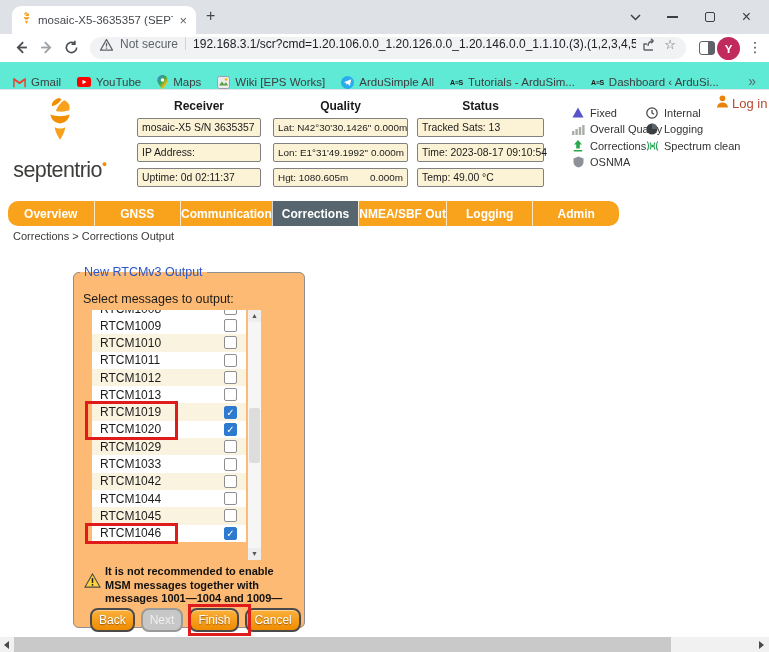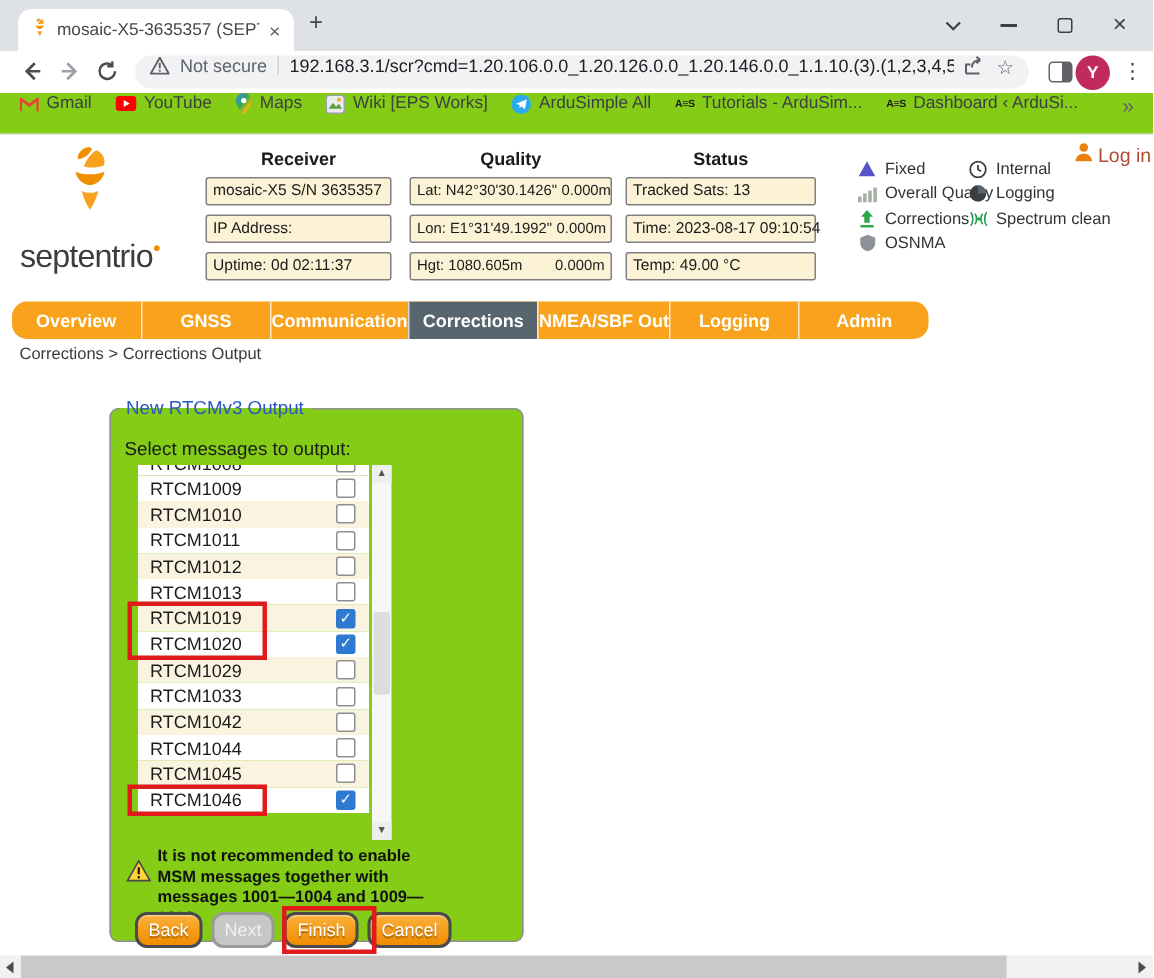--- a/index.html
+++ b/index.html
@@ -26,21 +26,21 @@
   .omnibox{position:absolute;left:90px;top:3px;width:596px;height:22px;background:#f0f2f4;border-radius:11px;display:flex;align-items:flex-start;padding:0 10px;gap:7px}
   .sec-label{font-size:12px;color:#5f6368;white-space:nowrap}
   .om-div{width:1px;height:13px;background:#cfd3d8}
   .url{flex:1;font-size:12px;color:#202124;white-space:nowrap;overflow:hidden}
   .star{font-size:13px;color:#5f6368}
   .sidepanel{position:absolute;left:699px;top:7px;width:16px;height:14px;border:1.6px solid #5f6368;border-radius:3px}
   .sidepanel i{display:block;position:absolute;right:0;top:0;bottom:0;width:6px;background:#5f6368}
   .avatar{position:absolute;left:717px;top:3px;width:23px;height:23px;border-radius:50%;background:#c02a5c;color:#fff;font-size:11.5px;font-weight:bold;display:flex;align-items:center;justify-content:center}
   .menu-dots{position:absolute;left:748px;top:5px;font-size:14px;color:#3c4043}
 
-  .bookmarks{position:absolute;top:62px;left:0;width:100%;height:28px;background:#84cc16;border-bottom:1px solid #e3e5e8;display:flex;align-items:flex-start;padding:0 13px}
+  .bookmarks{position:absolute;top:62px;left:0;width:100%;height:28px;background:#5eead4;border-bottom:1px solid #e3e5e8;display:flex;align-items:flex-end;padding:0 13px}
   #bm-items{display:flex;align-items:center;gap:16px;flex:1}
   .bm{display:flex;align-items:center;gap:5px}
   .bm-ic{display:flex;align-items:center}
   .bm-lb{font-size:11.5px;color:#3c4043;white-space:nowrap}
   .aes-ic{font-size:7px;font-weight:bold;color:#1a1a1a;letter-spacing:-0.3px}
   .bm-overflow{font-size:14px;color:#5f6368}
 
   
   .page{position:absolute;top:91px;left:0;right:0;height:546px;background:#fff}
 
@@ -63,21 +63,21 @@
   .ind-ic{display:flex;align-items:center;width:14px;justify-content:center}
 
   .nav{position:absolute;left:8px;top:110px;width:611px;height:25px;background:#f9a21b;border-radius:10px;overflow:hidden;display:flex}
   .ntab{flex:1;display:flex;align-items:center;justify-content:center;font-size:12px;font-weight:bold;color:#fff;border-left:1px solid rgba(255,255,255,.75);white-space:nowrap}
   .ntab:first-child{border-left:none}
   .ntab.active{background:#57656e}
 
   .breadcrumb{position:absolute;left:13px;top:139px;font-size:11px;color:#3a3a3a}
 
   
-  .dialog{position:absolute;left:73px;top:174px;width:276px;height:363px;border:1px solid #8f8f8f;border-radius:6px;background:#84cc16}
+  .dialog{position:absolute;left:73px;top:174px;width:232px;height:363px;border:1px solid #8f8f8f;border-radius:6px;background:#fdba74}
   .dialog legend{margin-left:6px;padding:0 4px;font-size:12.5px;color:#2a56c6}
   .prompt{position:absolute;left:9px;top:13px;font-size:12.5px;color:#1a1a1a}
   .list{position:absolute;left:18px;top:31px;width:169px;height:250px;display:flex}
   .list-rows{position:relative;width:154px}
   .lrow{display:flex;align-items:center;justify-content:space-between;height:17.3px;padding:0 9px 0 8px;background:#fff}
   .lrow.alt{background:#faf3e0}
   .lrow-clip{height:7px;overflow:hidden;background:#fff}
   .lrow-clip .lrow{margin-top:-10px}
   .llabel{font-size:12px;color:#1b1b1b}
   .cbox{width:13px;height:13px;border:1px solid #8f8f8f;border-radius:2px;background:#fff;font-size:10px;line-height:11px;text-align:center;color:#fff;flex:none}

